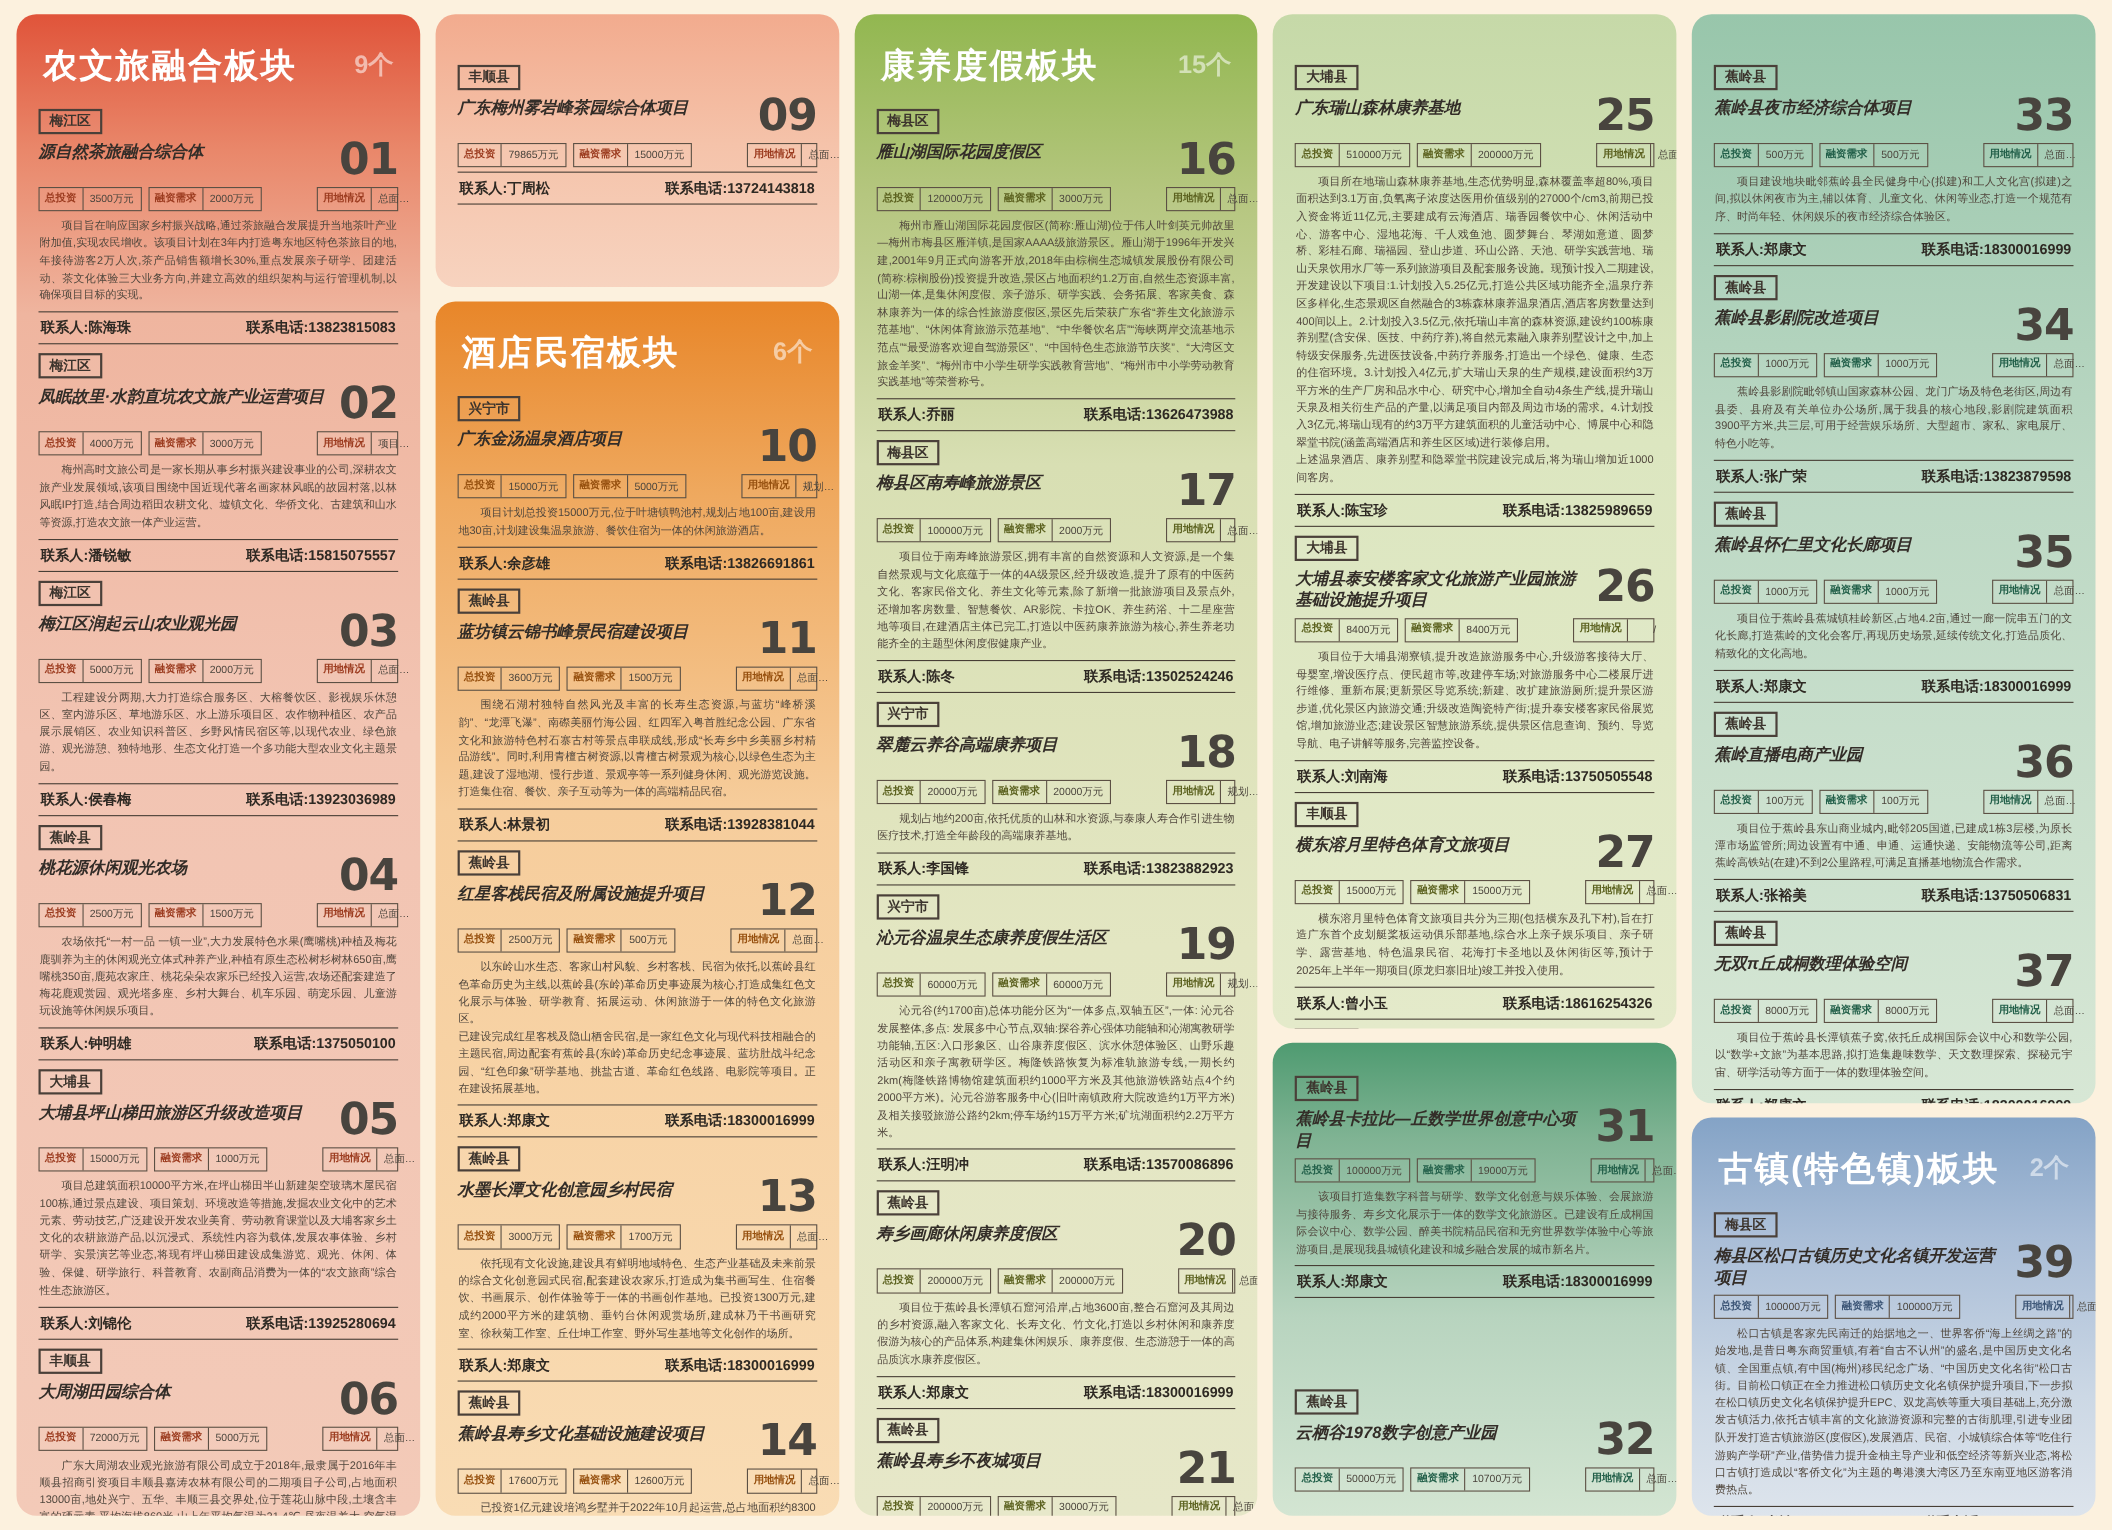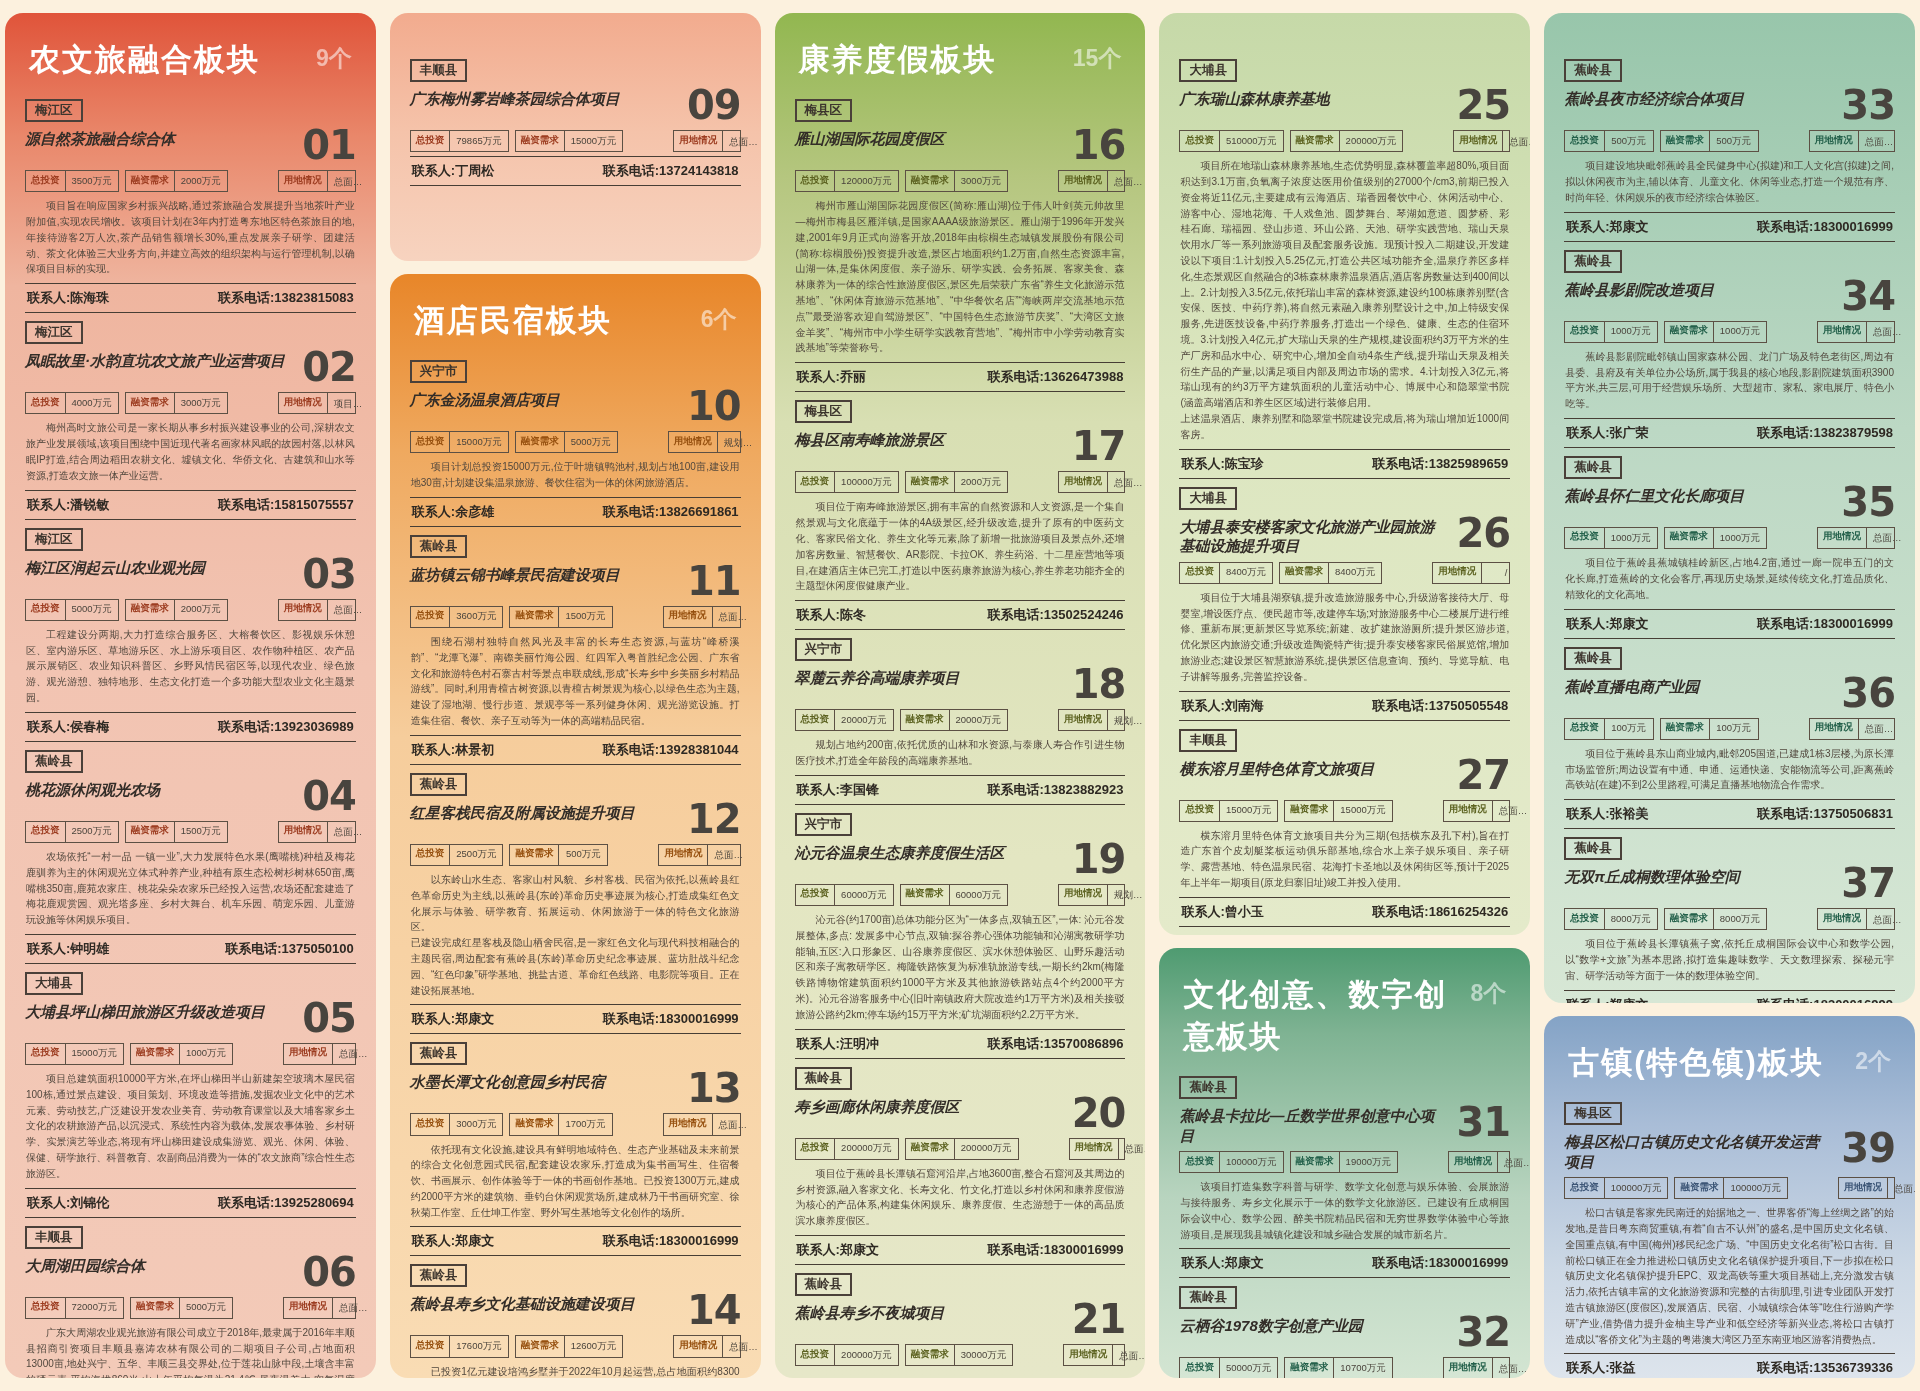--- a/index.html
+++ b/index.html
@@ -3,21 +3,21 @@
 <meta charset="utf-8">
 <style>
   * { box-sizing: border-box; margin: 0; padding: 0; }
   html,body { width:1920px; height:1391px; }
   body {
     background:#fcf1de;
     font-family:"Liberation Sans","DejaVu Sans",sans-serif;
     overflow:hidden;
     color:#3a332c;
   }
-  #board { display:flex; gap:14px; padding:13px 5px; height:1391px; }
+  #board { display:flex; gap:14px; padding:13px 15px; height:1391px; }
   .column { flex:1 1 0; min-width:0; display:flex; flex-direction:column; gap:13px; }
   .panel {
     border-radius:18px;
     padding:16px 20px 18px;
     overflow:hidden;
     display:flex; flex-direction:column;
     flex:0 0 auto;
   }
   .panel.flex { flex:1 1 auto; min-height:0; }
   .panel.no-header .cards { padding-top:30px; }
@@ -642,24 +642,20 @@
       <span><span>联系电话:</span><span>18616254326</span></span>
     </div>
   </article>
           <article class="card">
     <div class="county">平远县</div>
 
   </article>
         </div>
   </section>
       <section class="panel theme-culture flex">
-    <header class="section-header">
-      <h1 class="section-title">文化创意、数字创意板块</h1>
-      <span class="section-count">8个</span>
-    </header>
     <div class="cards">
           <article class="card">
     <div class="county">蕉岭县</div>
     <div class="title-row">
       <h2 class="card-title">蕉岭县卡拉比—丘数学世界创意中心项目</h2>
       <span class="card-num">31</span>
     </div>
     <div class="tags">
       <span class="tag">
         <span class="tag-label">总投资</span>

